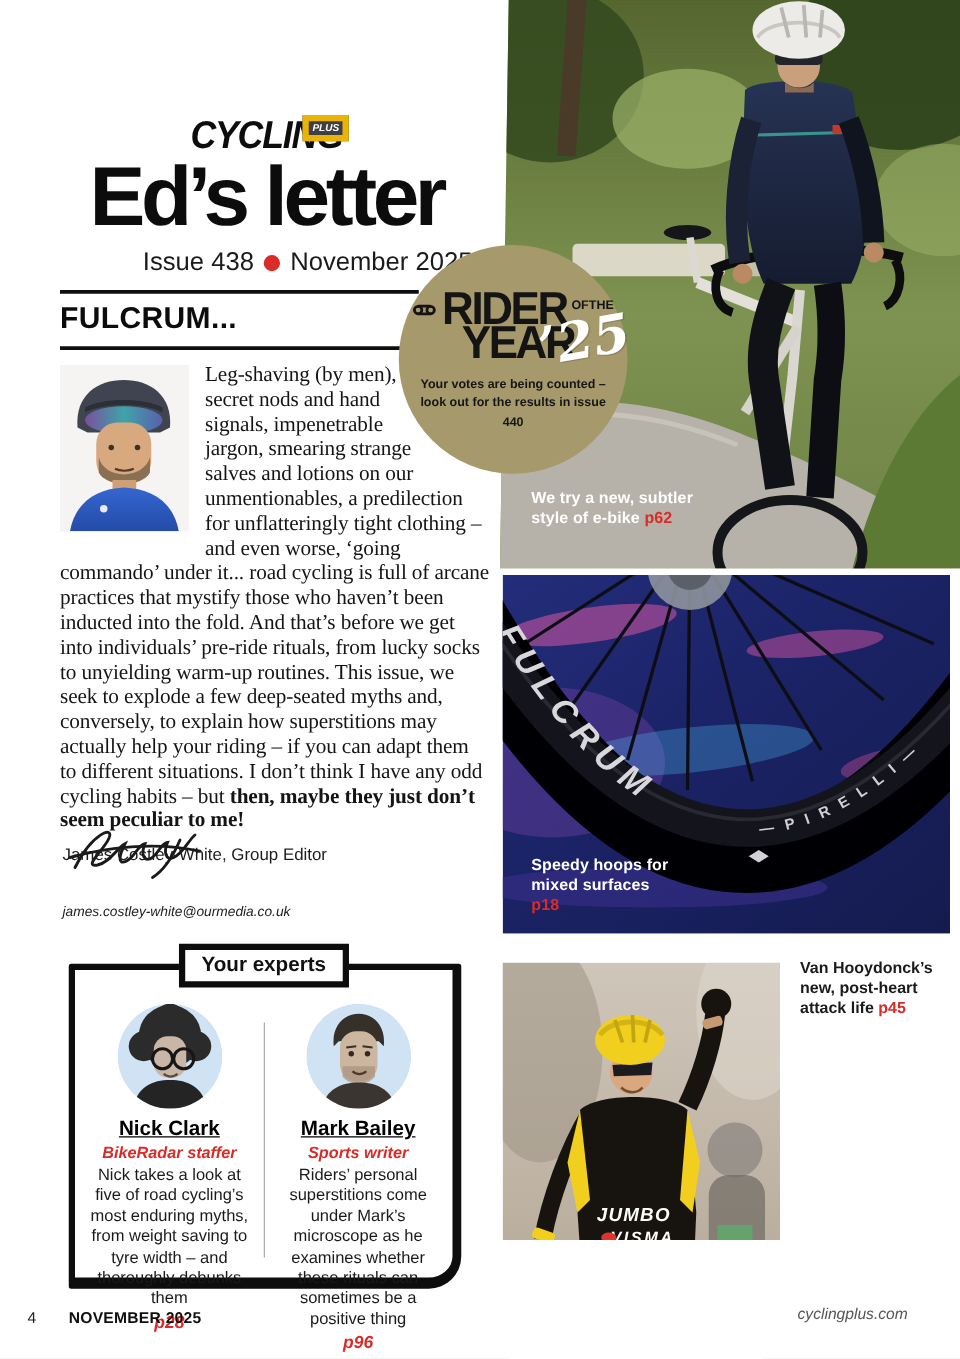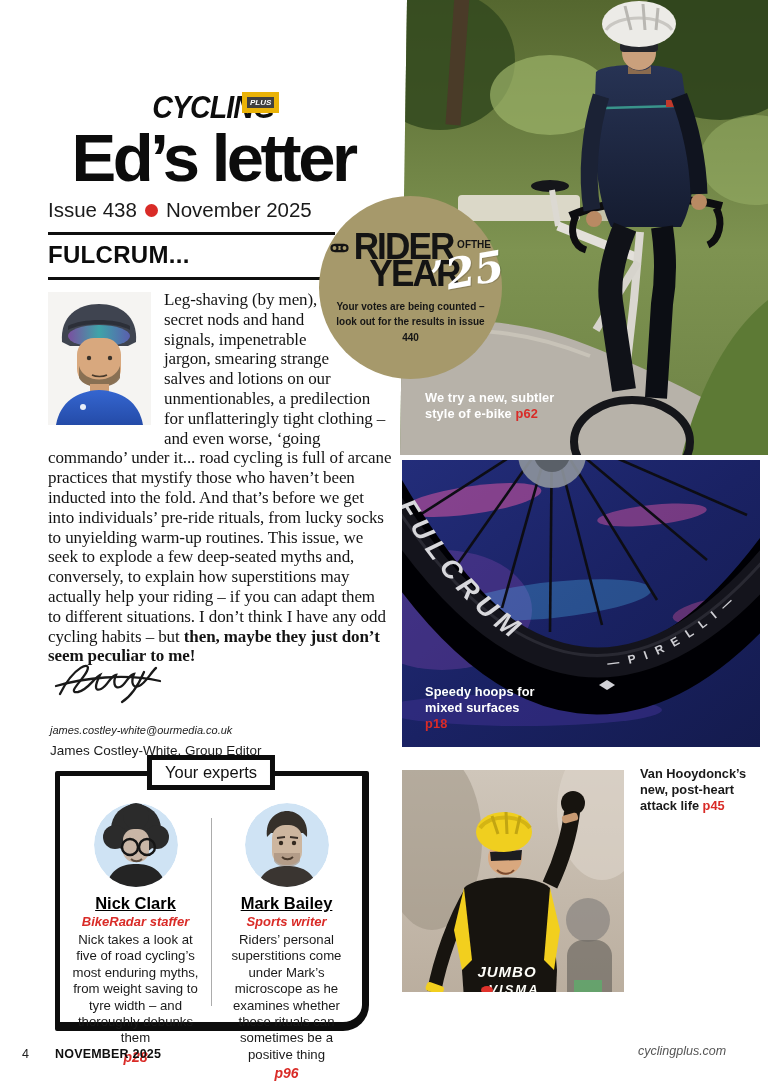--- a/index.html
+++ b/index.html
@@ -9,49 +9,49 @@
   
   #masthead{position:absolute;left:48px;top:90px;width:330px;text-align:center;}
   .logo-wrap{position:relative;display:inline-block;}
   .logo-main{display:inline-block;font-size:31px;font-weight:900;font-style:italic;
              letter-spacing:-1px;transform:scaleX(.92);color:#0d0d0d;}
   .logo-plus{position:absolute;top:2px;right:0px;background:#404040;color:#fff;
              font-size:8px;font-weight:700;font-style:italic;padding:1px 3px;border:5px solid #eab308;}
   .page-title{font-size:67px;font-weight:800;letter-spacing:-3.5px;line-height:64px;
               color:#0c0c0c;margin-top:0px;}
   .issue-line{margin-top:8px;font-size:20.5px;color:#1a1a1a;display:flex;align-items:center;
-              justify-content:flex-start;gap:8px;}
+              justify-content:flex-end;gap:8px;}
   .issue-dot{width:13px;height:13px;border-radius:50%;background:#d92b27;display:inline-block;}
 
   
   .rule{position:absolute;left:48px;width:287px;height:3px;background:#0f0f0f;}
   #rule-top{top:232px;}
   #rule-bottom{top:277px;}
   #welcome-heading{position:absolute;left:48px;top:241px;font-size:24px;font-weight:900;
                    letter-spacing:.3px;color:#0c0c0c;}
 
   #article{position:absolute;left:48px;top:290px;width:344px;}
   .badge-spacer{float:right;width:62px;height:74px;}
   .editor-photo{float:left;width:103px;height:133px;margin:2px 13px 4px 0;background:#f4f3f1;}
   #article p{font-family:"Liberation Serif","DejaVu Serif",serif;font-size:17px;
              line-height:19.8px;color:#141414;margin:0;letter-spacing:-.1px;}
   #article strong{font-weight:700;}
 
   #signature{position:absolute;left:52px;top:658px;}
   .sr-only{position:absolute;width:1px;height:1px;overflow:hidden;clip-path:inset(50%);}
-  #editor-credit{position:absolute;left:50px;top:743px;font-size:13.5px;color:#1c1c1c;}
+  #editor-credit{position:absolute;left:50px;top:676px;font-size:13.5px;color:#1c1c1c;}
   #editor-email{position:absolute;left:50px;top:724px;font-size:11px;font-style:italic;color:#1c1c1c;text-align:center;}
 
   
   #experts{position:absolute;left:55px;top:771px;width:302px;height:246px;background:#fff;
            border:5px solid #0d0d0d;border-right-width:7px;border-bottom-width:9px;
            border-radius:2px 2px 26px 2px;box-sizing:content-box;}
   #experts-title{position:absolute;top:-21px;left:50%;transform:translateX(-50%);
                  border:5px solid #0d0d0d;background:#fff;padding:3px 13px;
-                 font-size:16.5px;font-weight:400;white-space:nowrap;}
+                 font-size:16.5px;font-weight:700;white-space:nowrap;}
   .experts-cols{display:flex;height:100%;padding-top:27px;box-sizing:border-box;}
   .expert{flex:1;text-align:center;padding:0 7px;}
   .divider{position:absolute;left:50%;top:42px;bottom:16px;width:1px;background:#acacac;}
   .avatar{width:84px;height:84px;margin:0 auto 7px;border-radius:50%;overflow:hidden;}
   .expert-name{font-size:16.5px;font-weight:800;color:#000000;text-decoration:underline;}
   .expert-role{font-size:13px;font-weight:700;font-style:italic;color:#d92b27;margin-top:1px;}
   .expert-bio{font-size:13.2px;line-height:16.4px;color:#1a1a1a;margin-top:3px;}
   .expert-ref{font-size:14px;font-weight:800;font-style:italic;color:#d92b27;margin-top:2px;}
 
   

